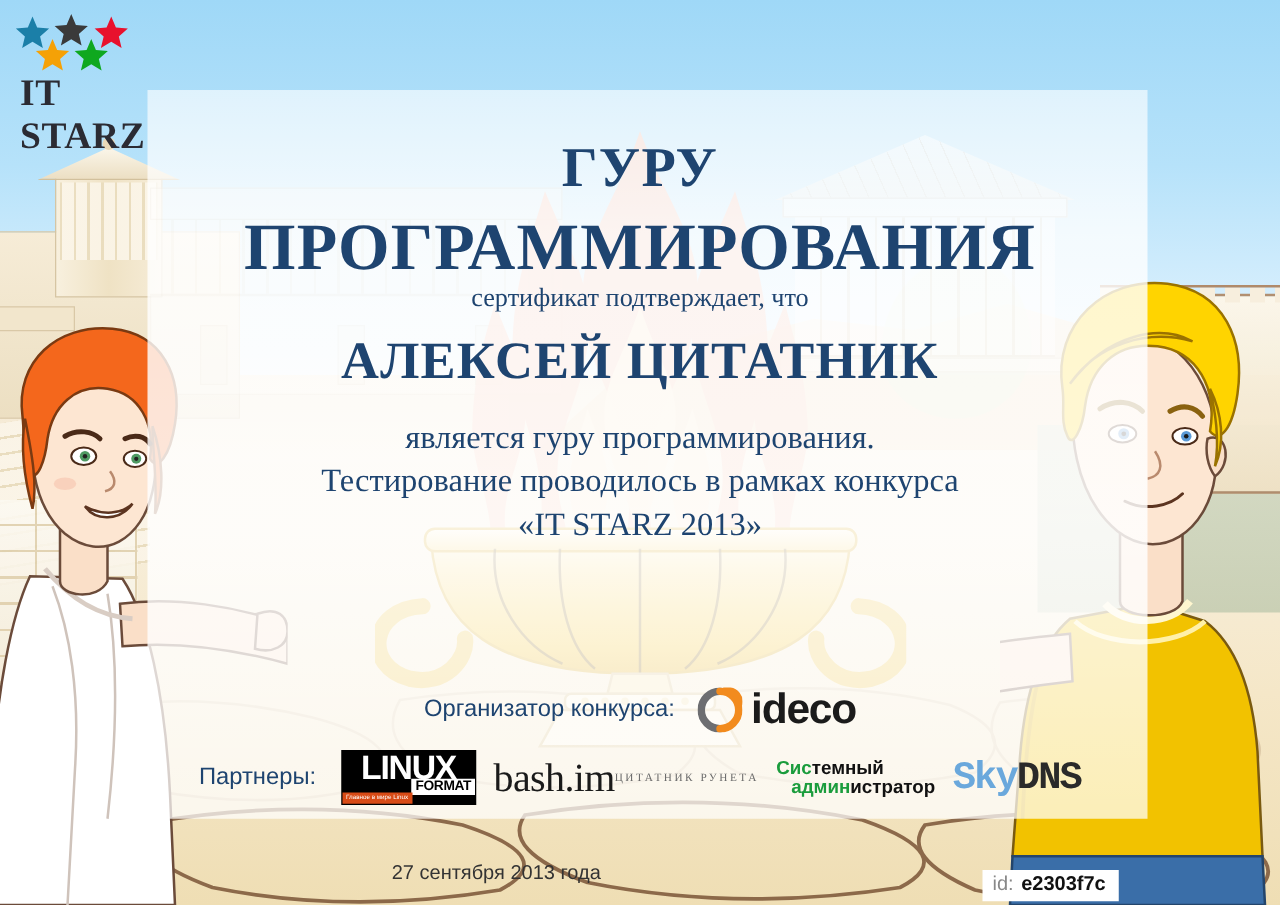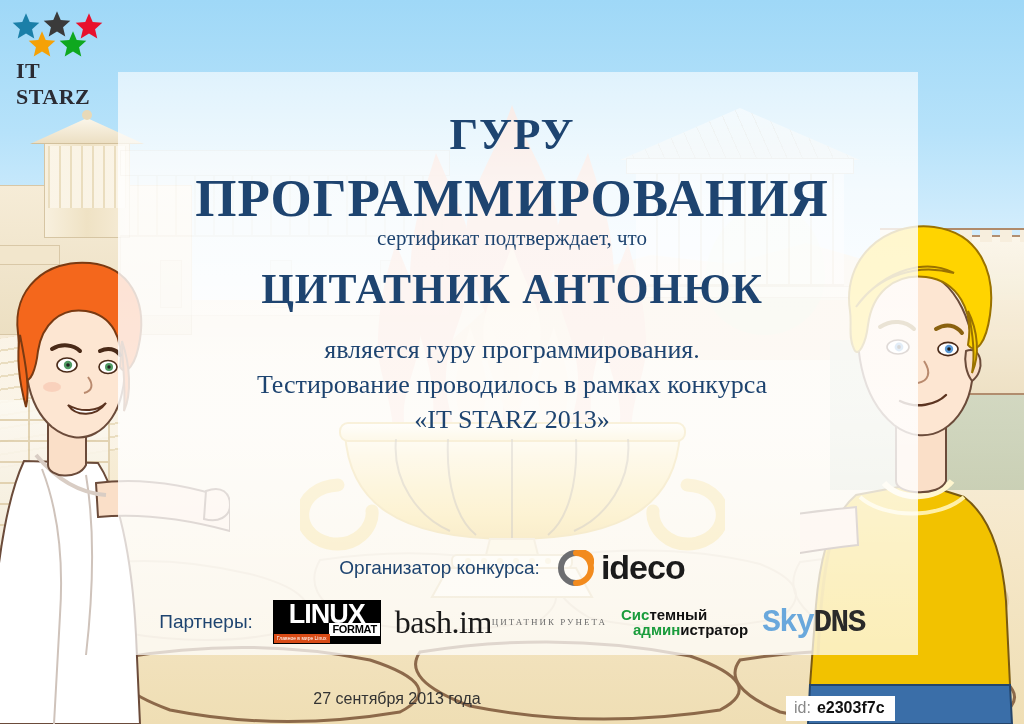--- a/index.html
+++ b/index.html
@@ -184,21 +184,21 @@
     pointer-events:none;
   }
 
   
   .logo{ position:absolute; left:10px; top:8px; width:110px; height:88px; z-index:40; }
   .stars{ position:relative; width:100px; height:48px; }
   .star{ position:absolute; width:28px; height:28px; }
   .logo-text{
     position:absolute; left:6px; top:50px;
     font-family:"Liberation Serif", serif;
-    font-weight:bold; font-size:22px; letter-spacing:.5px;
+    font-weight:bold; font-size:30px; letter-spacing:.5px;
     color:#2b2b33;
   }
 
   
   .content{ position:absolute; left:0; top:0; width:1024px; height:724px; z-index:30; }
 
   .title{
     position:absolute; width:1024px; text-align:center;
     font-family:"Liberation Serif", serif;
     font-weight:bold; color:#1e4470;
@@ -537,21 +537,21 @@
     </div>
     <div class="logo-text">IT STARZ</div>
   </div>
 
   <div class="content">
 
     <div class="title l1">ГУРУ</div>
     <div class="title l2">ПРОГРАММИРОВАНИЯ</div>
 
     <div class="subtitle">сертификат подтверждает, что</div>
-    <div class="recipient">ЦИТАТНИК АНТОНЮК</div>
+    <div class="recipient">АЛЕКСЕЙ ЦИТАТНИК</div>
 
     <div class="body-line b1">является гуру программирования.</div>
     <div class="body-line b2">Тестирование проводилось в рамках конкурса</div>
     <div class="body-line b3">«IT STARZ 2013»</div>
 
     <div class="org-row">
       <div class="org-label">Организатор конкурса:</div>
       <div class="ideco-logo">
         <svg width="36" height="36" viewBox="0 0 36 36">
           <path d="M18 3 A15 15 0 0 0 18 33" fill="none" stroke="#6d6e71" stroke-width="6" stroke-linecap="round"></path>

